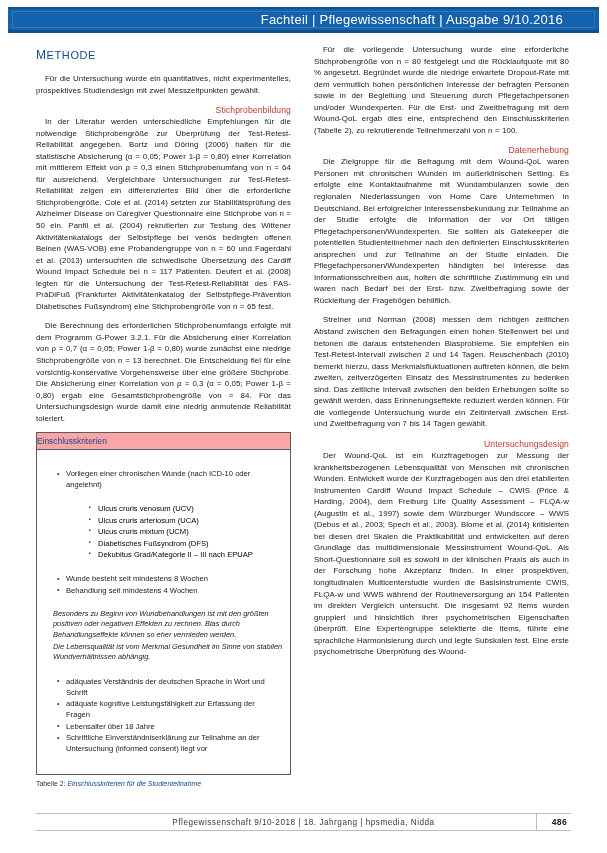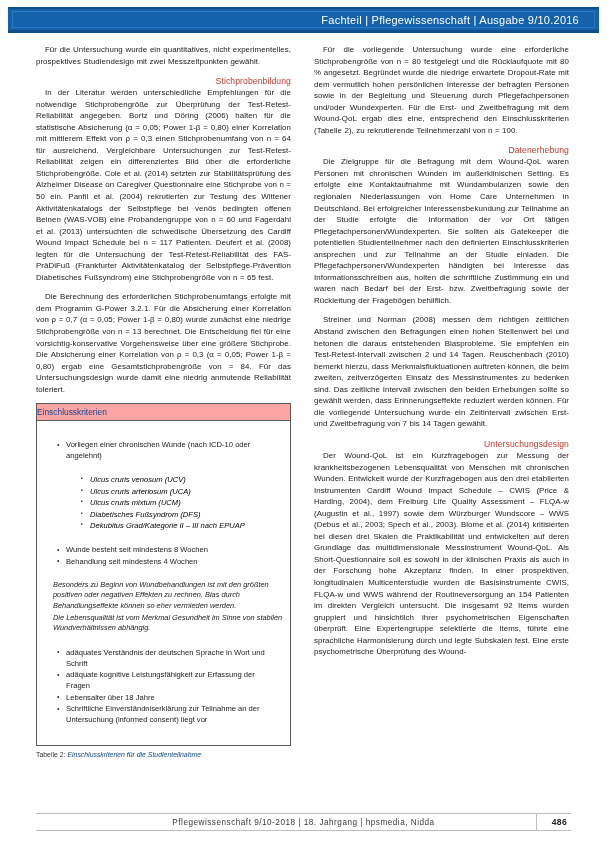--- a/index.html
+++ b/index.html
@@ -39,23 +39,23 @@
     left: 4px;
     top: 2px;
     bottom: 2px;
     right: 4px;
     border: 1px solid #2e79c0;
     box-sizing: border-box;
     pointer-events: none;
   }
   .header-text {
     color: #ffffff;
-    font-size: 11px;
+    font-size: 13px;
     letter-spacing: 0.25px;
-    padding-right: 20px;
+    padding-right: 36px;
     white-space: nowrap;
     position: relative;
     z-index: 2;
   }
   
   .columns {
     position: absolute;
     left: 0;
     top: 44px;
     width: 607px;
@@ -131,24 +131,23 @@
   }
   ul.crit > li::before {
     content: "\2022";
     position: absolute;
     left: 1px;
     top: -0.5px;
     font-size: 7px;
     color: #333;
   }
   ul.sub {
-    margin: 4px;
+    margin: 12px;
     padding: 0 0 0 34px;
     list-style: none;
-    font-style: italic;
   }
   ul.sub > li {
     position: relative;
     padding-left: 9px;
     font-size: 7.6px;
     line-height: 11px;
     margin-bottom: 0.5px;
   }
   ul.sub > li::before {
     content: "\25AA";
@@ -218,20 +217,21 @@
 
 <div class="page">
 
   <div class="header-band">
     <span class="header-text">Fachteil | Pflegewissenschaft |  Ausgabe 9/10.2016</span>
   </div>
 
   <div class="columns">
 
     <div class="col col-left">
+      <h1 class="sec-title">Methode</h1>
       <p class="body">Für die Untersuchung wurde ein quantitatives, nicht experimentelles, prospektives Studiendesign mit zwei Messzeitpunkten gewählt.</p>
 
       <h2 class="subhead">Stichprobenbildung</h2>
       <p class="body">In der Literatur werden unterschiedliche Empfehlungen für die notwendige Stichprobengröße zur Überprüfung der Test-Retest-Reliabilität angegeben. Bortz und Döring (2006) halten für die statistische Absicherung (α = 0,05; Power 1-β = 0,80) einer Korrelation mit mittlerem Effekt von ρ = 0,3 einen Stichprobenumfang von n = 64 für ausreichend. Vergleichbare Untersuchungen zur Test-Retest-Reliabilität zeigen ein differenziertes Bild über die erforderliche Stichprobengröße. Cole et al. (2014) setzten zur Stabilitätsprüfung des Alzheimer Disease on Caregiver Questionnaire eine Stichprobe von n = 50 ein. Panfil et al. (2004) rekrutierten zur Testung des Wittener Aktivitätenkatalogs der Selbstpflege bei venös bedingten offenen Beinen (WAS-VOB) eine Probandengruppe von n = 60 und Fagerdahl et al. (2013) untersuchten die schwedische Übersetzung des Cardiff Wound Impact Schedule bei n = 117 Patienten. Deufert et al. (2008) legten für die Untersuchung der Test-Retest-Reliabilität des FAS-PräDiFuß (Frankfurter Aktivitätenkatalog der Selbstpflege-Prävention Diabetisches Fußsyndrom) eine Stichprobengröße von n = 65 fest.</p>
       <p class="body">Die Berechnung des erforderlichen Stichprobenumfangs erfolgte mit dem Programm G-Power 3.2.1. Für die Absicherung einer Korrelation von ρ = 0,7 (α = 0,05; Power 1-β = 0,80) wurde zunächst eine niedrige Stichprobengröße von n = 13 berechnet. Die Entscheidung fiel für eine vorsichtig-konservative Vorgehensweise über eine größere Stichprobe. Die Absicherung einer Korrelation von ρ = 0,3 (α = 0,05; Power 1-β = 0,80) ergab eine Gesamtstichprobengröße von = 84. Für das Untersuchungsdesign wurde damit eine niedrig anmutende Reliabilität toleriert.</p>
 
       <div class="tablebox">
         <div class="tablebox-head">Einschlusskriterien</div>
         <div class="tablebox-body">
           <ul class="crit">

